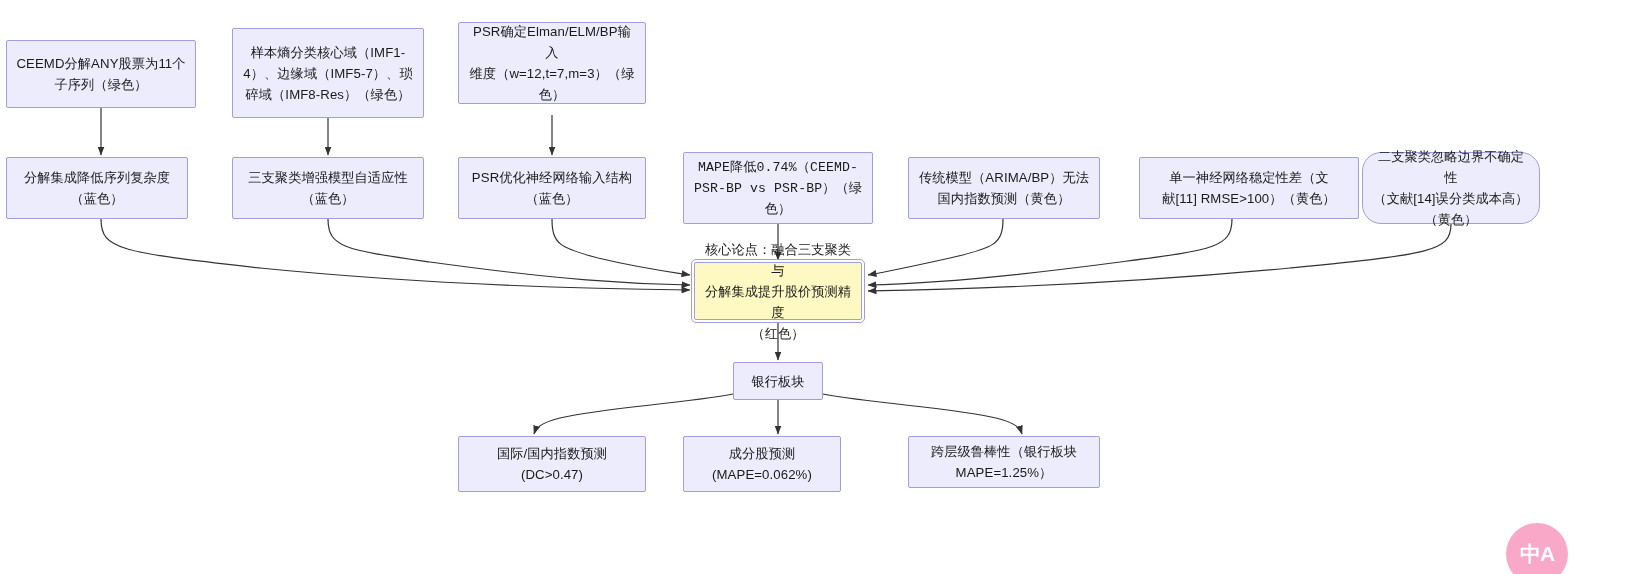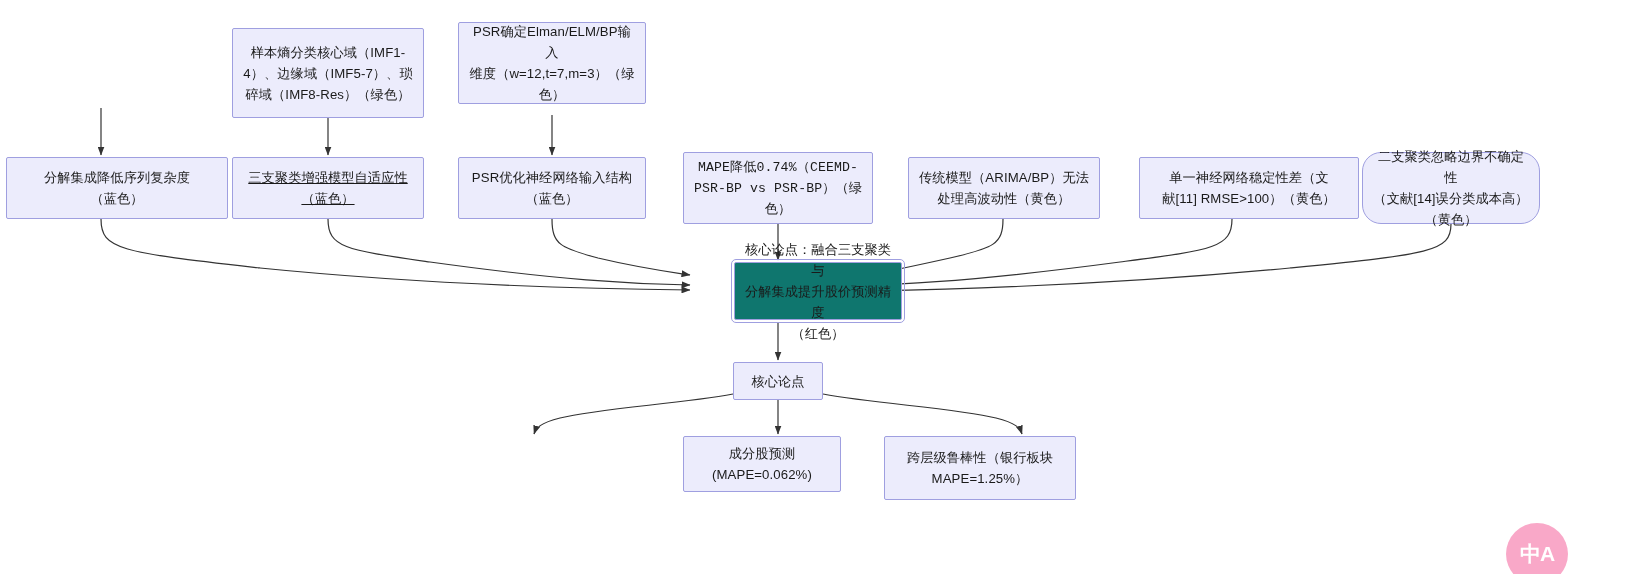--- a/index.html
+++ b/index.html
@@ -43,22 +43,21 @@
     font-size: 13.2px;
     line-height: 21px;
     padding: 4px 9px;
     white-space: pre-line;
     letter-spacing: 0.1px;
   }
   .node.core {
     border: 1px solid #9F9FE0;
     outline: 1px solid #9F9FE0;
     outline-offset: 2px;
-    background: #0f766e;
-    margin-left: 40px;
+    background: #fef9c3;
   }
   .watermark {
     position: absolute;
     border-radius: 50%;
     background: #F9A8C8;
     display: flex;
     align-items: center;
     justify-content: center;
     color: #ffffff;
     font-size: 21px;
@@ -95,60 +94,64 @@
       <path d="M1451,224 C1451,252 1430,254 1290,268 C1090,287 920,290 868,291"></path>
 
       <path d="M778,322 L778,360"></path>
 
       <path d="M733,394 C680,404 600,408 560,418 C540,423 536,428 534,434"></path>
       <path d="M778,400 L778,434"></path>
       <path d="M823,394 C876,404 956,408 996,418 C1016,423 1020,428 1022,434"></path>
     </g>
   </svg>
 
+  <div class="node" style="left:6px; top:40px; width:190px; height:68px;">CEEMD分解ANY股票为11个
+子序列（绿色）</div>
 
   <div class="node" style="left:232px; top:28px; width:192px; height:90px;">样本熵分类核心域（IMF1-
 4）、边缘域（IMF5-7）、琐
 碎域（IMF8-Res）（绿色）</div>
 
   <div class="node" style="left:458px; top:22px; width:188px; height:82px;">PSR确定Elman/ELM/BP输入
 维度（w=12,t=7,m=3）（绿
 色）</div>
 
-  <div class="node" style="left:6px; top:157px; width:222px; height:62px;">分解集成降低序列复杂度
+  <div class="node" style="left:6px; top:157px; width:182px; height:62px;">分解集成降低序列复杂度
 （蓝色）</div>
 
-  <div class="node" style="left:232px; top:157px; width:192px; height:62px;text-decoration:underline;">三支聚类增强模型自适应性
+  <div class="node" style="left:232px; top:157px; width:192px; height:62px;">三支聚类增强模型自适应性
 （蓝色）</div>
 
   <div class="node" style="left:458px; top:157px; width:188px; height:62px;">PSR优化神经网络输入结构
 （蓝色）</div>
 
   <div class="node" style="left:683px; top:152px; width:190px; height:72px;font-family:Liberation Mono, monospace;">MAPE降低0.74%（CEEMD-
 PSR-BP vs PSR-BP）（绿
 色）</div>
 
   <div class="node" style="left:908px; top:157px; width:192px; height:62px;">传统模型（ARIMA/BP）无法
-处理高波动性（黄色）</div>
+国内指数预测（黄色）</div>
 
   <div class="node" style="left:1139px; top:157px; width:220px; height:62px;">单一神经网络稳定性差（文
 献[11] RMSE&gt;100）（黄色）</div>
 
   <div class="node" style="left:1362px; top:152px; width:178px; height:72px;border-radius:19px;">二支聚类忽略边界不确定性
 （文献[14]误分类成本高）
 （黄色）</div>
 
   <div class="node core" style="left:694px; top:262px; width:168px; height:58px;">核心论点：融合三支聚类与
 分解集成提升股价预测精度
 （红色）</div>
 
-  <div class="node" style="left:733px; top:362px; width:90px; height:38px;">核心论点</div>
+  <div class="node" style="left:733px; top:362px; width:90px; height:38px;">银行板块</div>
 
+  <div class="node" style="left:458px; top:436px; width:188px; height:56px;">国际/国内指数预测
+(DC&gt;0.47)</div>
 
   <div class="node" style="left:683px; top:436px; width:158px; height:56px;">成分股预测
 (MAPE=0.062%)</div>
 
-  <div class="node" style="left:884px; top:436px; width:192px; height:64px;">跨层级鲁棒性（银行板块
+  <div class="node" style="left:908px; top:436px; width:192px; height:52px;">跨层级鲁棒性（银行板块
 MAPE=1.25%）</div>
 
   <div class="watermark" style="left:1506px; top:523px; width:62px; height:62px;">中A</div>
 
 </div>
 
 </body></html>

